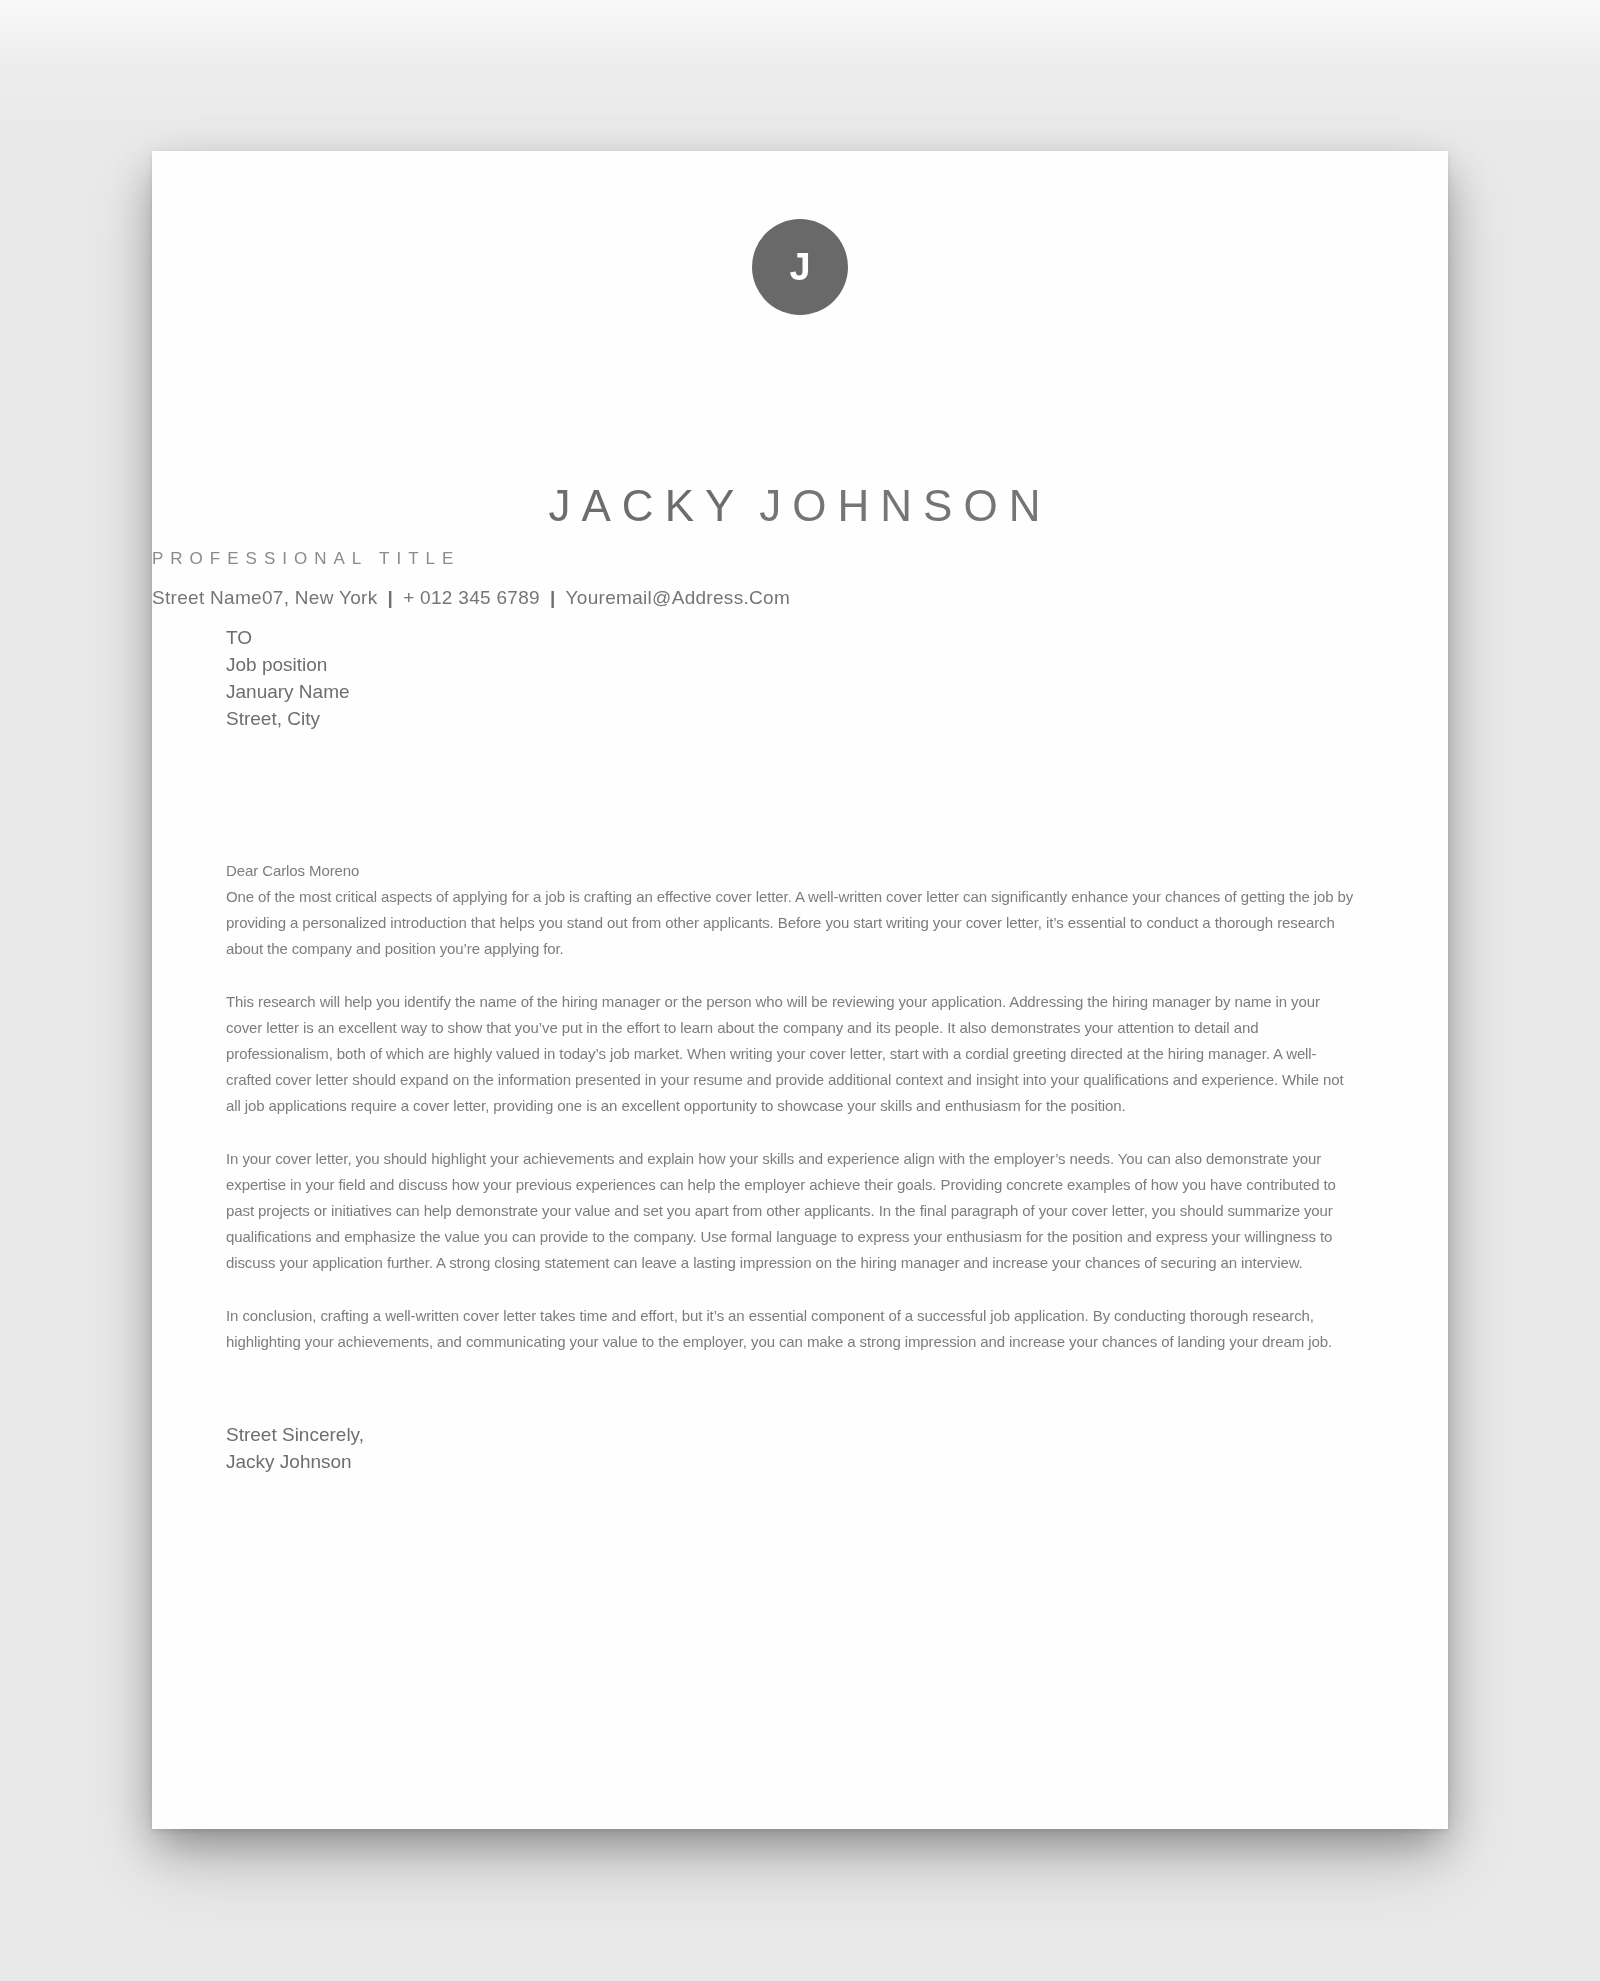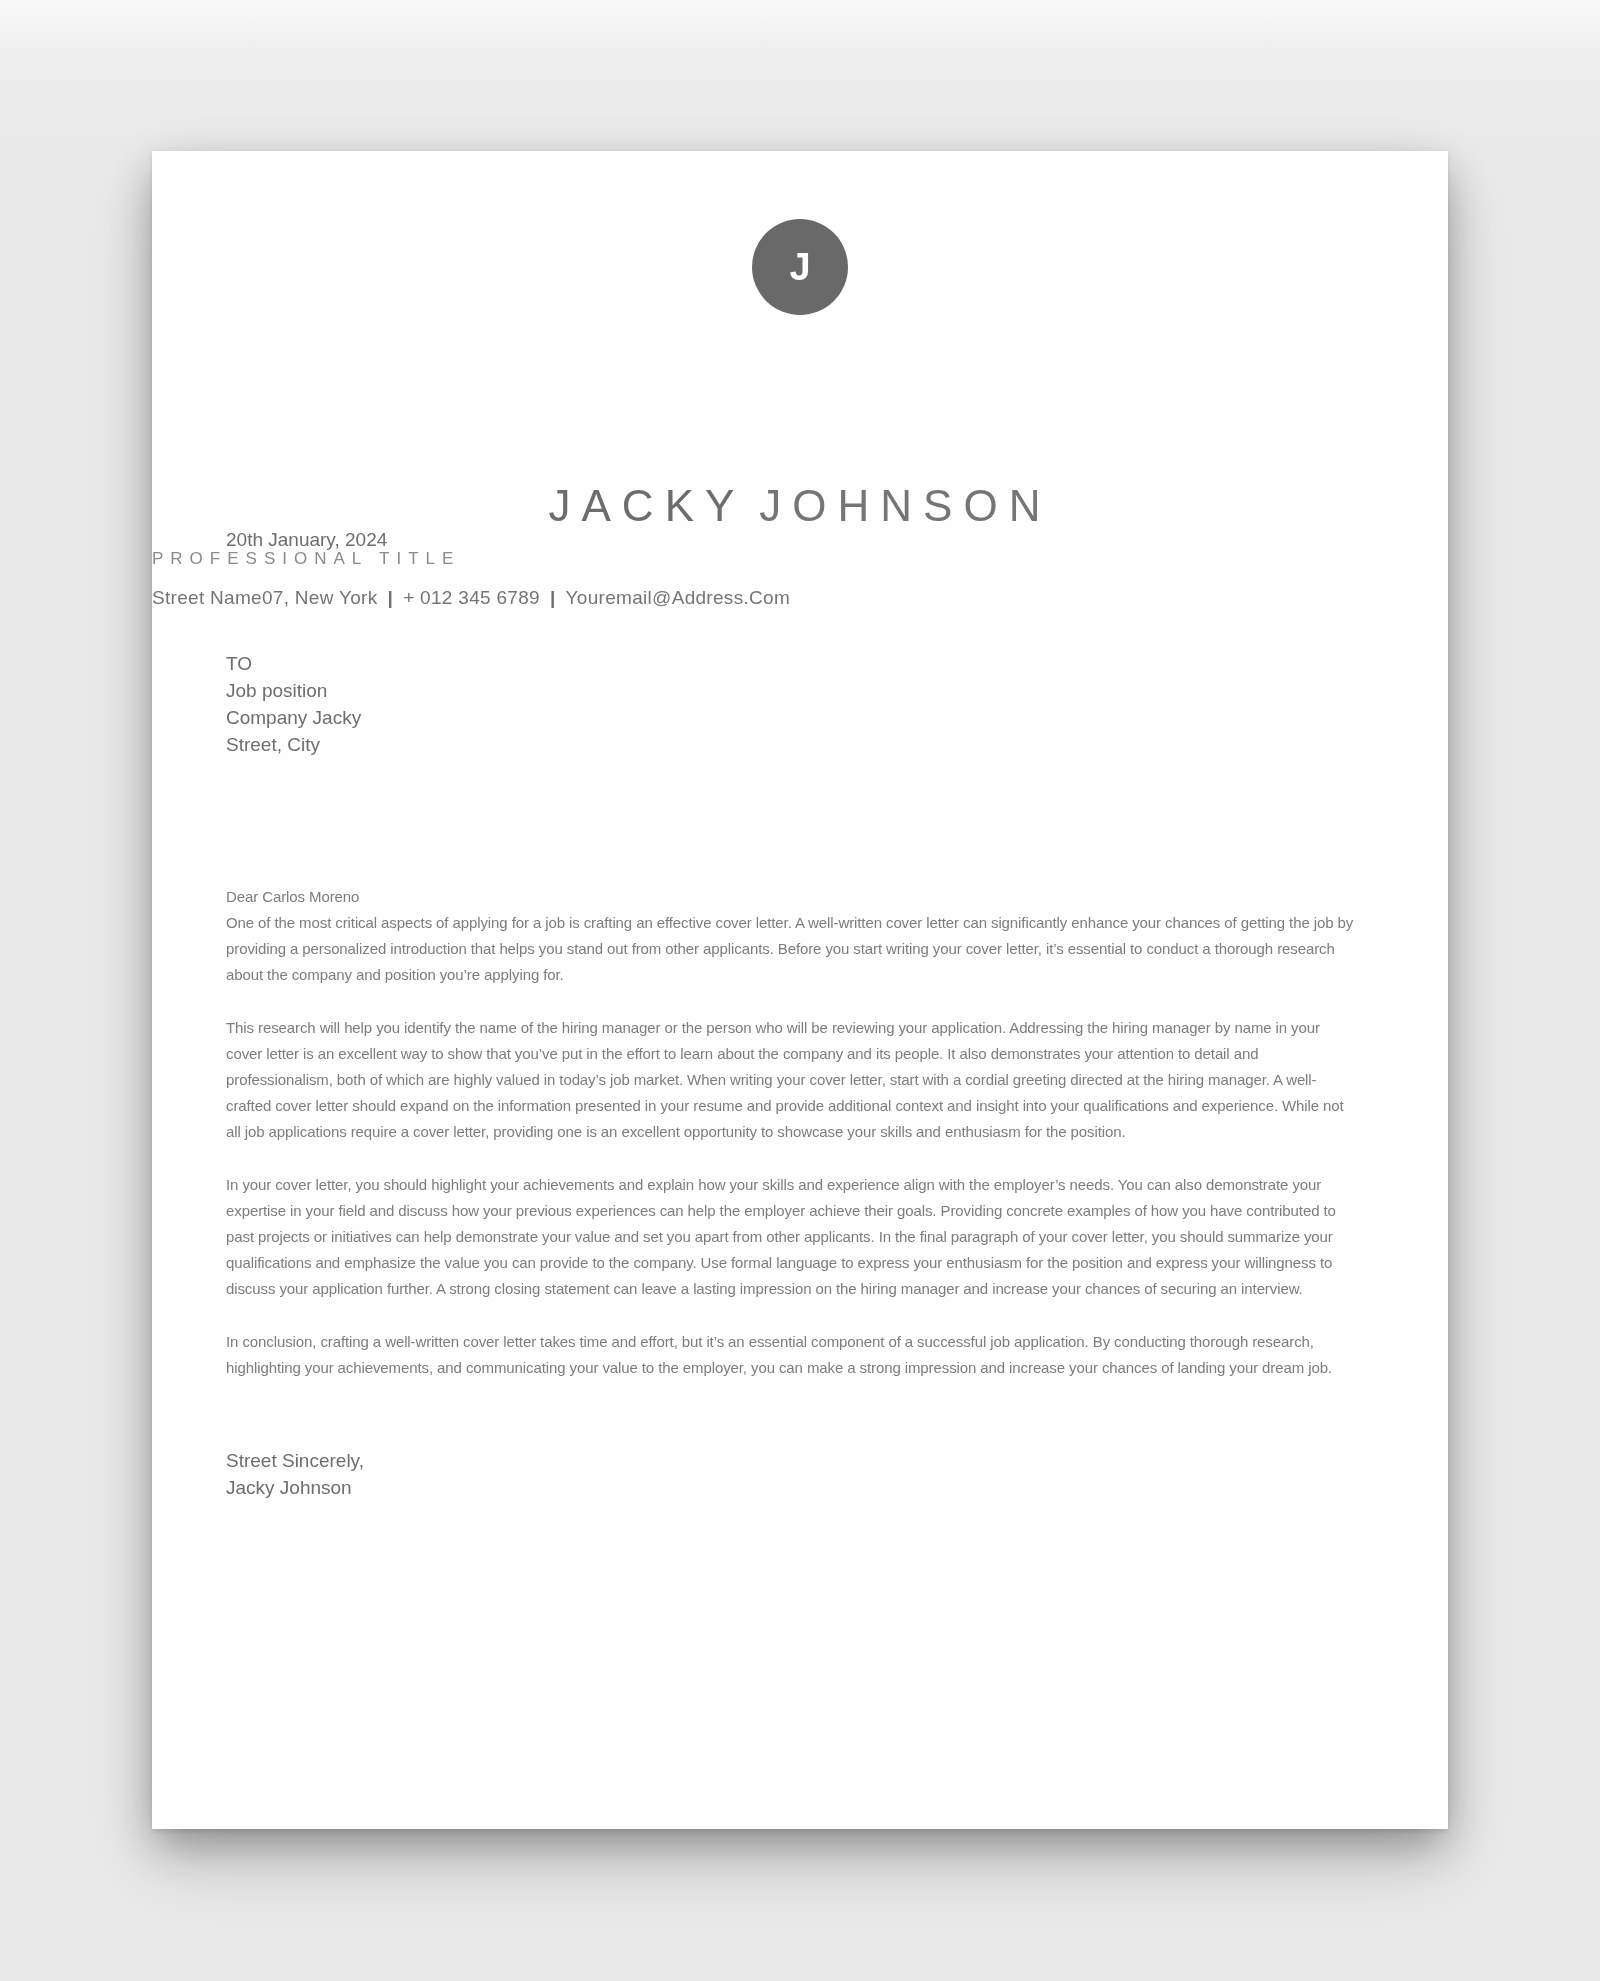--- a/index.html
+++ b/index.html
@@ -131,26 +131,25 @@
   </div>
 
   <div class="prof-title">PROFESSIONAL TITLE</div>
 
   <div class="contact-line">
     <span>Street Name07, New York</span><span class="sep">|</span><span>+ 012 345 6789</span><span class="sep">|</span><span>Youremail@Address.Com</span>
   </div>
 
   <div class="content">
 
-    <div class="date-line">20th January, 2024</div>
 
     <div class="to-block">
       <div>TO</div>
       <div>Job position</div>
-      <div>Company Jacky</div>
+      <div>January Name</div>
       <div>Street, City</div>
     </div>
 
     <div class="body-text">
       <p>
         <span class="salutation">Dear Carlos Moreno</span><span>One of the most critical aspects of applying for a job is crafting an effective cover letter. A well-written cover letter can significantly enhance your chances of getting the job by providing a personalized introduction that helps you stand out from other applicants. Before you start writing your cover letter, it’s essential to conduct a thorough research about the company and position you’re applying for.</span>
       </p>
       <p>This research will help you identify the name of the hiring manager or the person who will be reviewing your application. Addressing the hiring manager by name in your cover letter is an excellent way to show that you’ve put in the effort to learn about the company and its people. It also demonstrates your attention to detail and professionalism, both of which are highly valued in today’s job market. When writing your cover letter, start with a cordial greeting directed at the hiring manager. A well-crafted cover letter should expand on the information presented in your resume and provide additional context and insight into your qualifications and experience. While not all job applications require a cover letter, providing one is an excellent opportunity to showcase your skills and enthusiasm for the position.</p>
       <p>In your cover letter, you should highlight your achievements and explain how your skills and experience align with the employer’s needs. You can also demonstrate your expertise in your field and discuss how your previous experiences can help the employer achieve their goals. Providing concrete examples of how you have contributed to past projects or initiatives can help demonstrate your value and set you apart from other applicants. In the final paragraph of your cover letter, you should summarize your qualifications and emphasize the value you can provide to the company. Use formal language to express your enthusiasm for the position and express your willingness to discuss your application further. A strong closing statement can leave a lasting impression on the hiring manager and increase your chances of securing an interview.</p>
       <p>In conclusion, crafting a well-written cover letter takes time and effort, but it’s an essential component of a successful job application. By conducting thorough research, highlighting your achievements, and communicating your value to the employer, you can make a strong impression and increase your chances of landing your dream job.</p>

